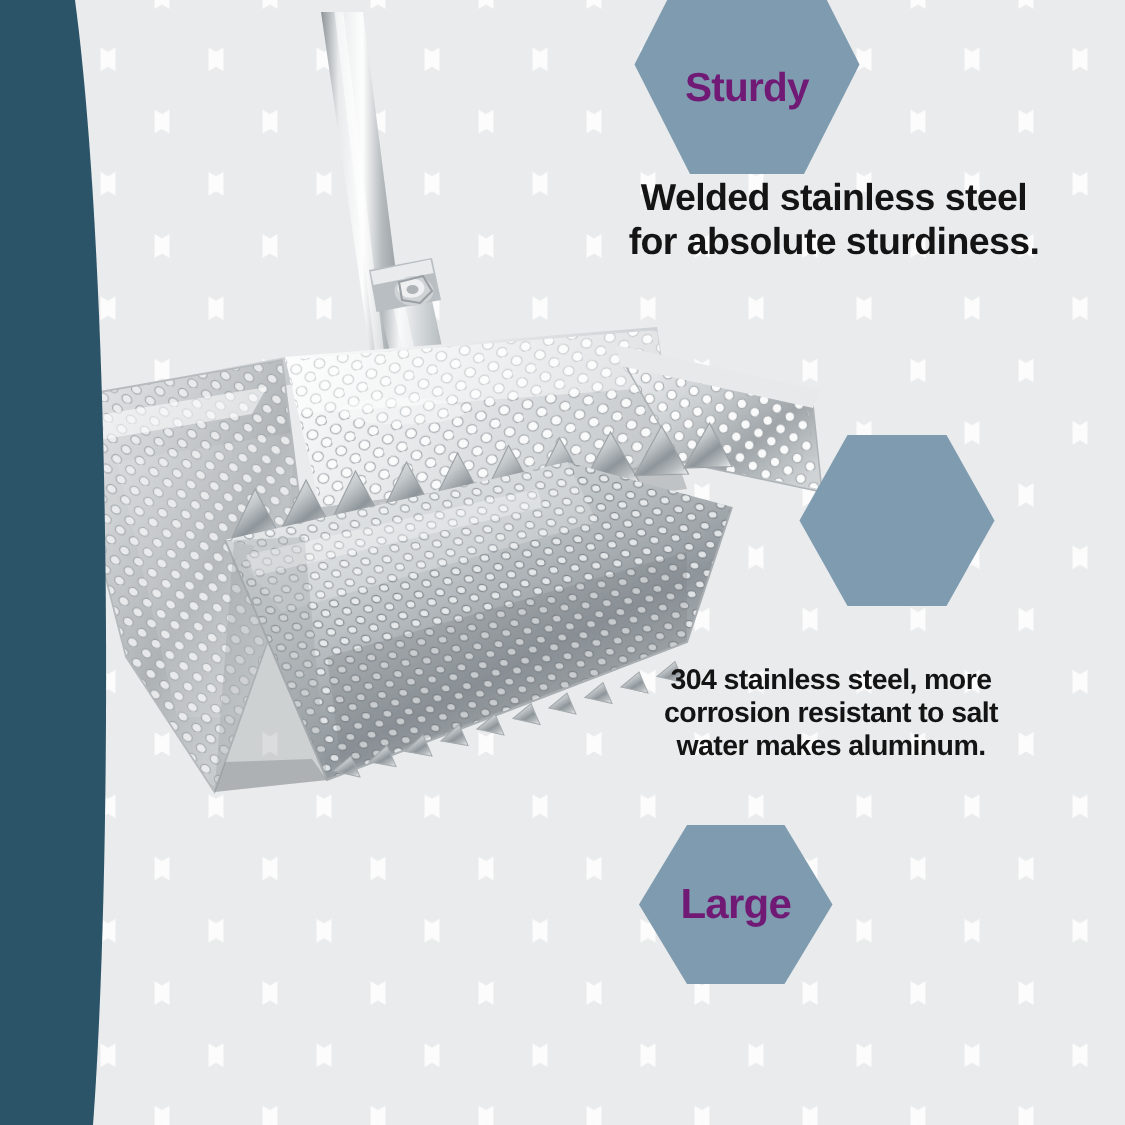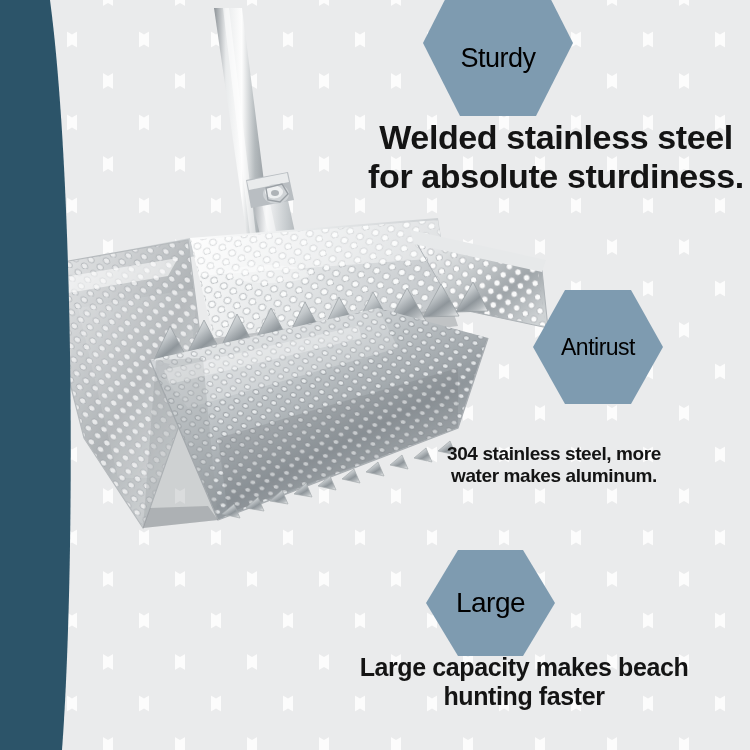--- a/index.html
+++ b/index.html
@@ -52,22 +52,22 @@
     align-items:center;
     justify-content:center;
   }
   .hex-badge .hex-shape{
     position:absolute; inset:0;
   }
   .hex-badge .hex-shape svg{ display:block; width:100%; height:100%; }
   .hex-label{
     position:relative;
     z-index:2;
-    font-weight:normal;
-    color:#000000;
+    font-weight:bold;
+    color:#701a75;
     letter-spacing:-0.5px;
     white-space:nowrap;
   }
 
   #badge-sturdy{
     left:422px; top:-32px;
     width:152px; height:150px;
   }
   #badge-sturdy .hex-label{ font-size:27px; margin-top:30px; }
 
@@ -89,21 +89,21 @@
     z-index:5;
     color:#141414;
     font-weight:bold;
     text-align:center;
     line-height:1.16;
     letter-spacing:-0.4px;
   }
   #text-sturdy{
     left:362px; top:118px;
     width:388px;
-    font-size:34px;
+    font-size:25px;
   }
   #text-antirust{
     left:358px; top:443px;
     width:392px;
     font-size:19px;
   }
   #text-large{
     left:300px; top:653px;
     width:448px;
     font-size:25px;
@@ -318,46 +318,42 @@
     </span>
     <span class="hex-label">Sturdy</span>
   </div>
 
   <div class="hex-badge" id="badge-antirust">
     <span class="hex-shape">
       <svg viewBox="0 0 134 118" preserveAspectRatio="none" xmlns="http://www.w3.org/2000/svg">
         <polygon points="34,2 100,2 132,59 100,116 34,116 2,59" fill="#7e9bb0"></polygon>
       </svg>
     </span>
-    <span class="hex-label">Antirust</span>
   </div>
 
   <div class="hex-badge" id="badge-large">
     <span class="hex-shape">
       <svg viewBox="0 0 133 110" preserveAspectRatio="none" xmlns="http://www.w3.org/2000/svg">
         <polygon points="34,2 99,2 131,55 99,108 34,108 2,55" fill="#7e9bb0"></polygon>
       </svg>
     </span>
     <span class="hex-label">Large</span>
   </div>
 
   <div class="feature-text" id="text-sturdy">
     <span class="line">Welded stainless steel</span>
     <span class="line">for absolute sturdiness.</span>
   </div>
 
   <div class="feature-text" id="text-antirust">
     <span class="line">304 stainless steel, more</span>
+    <span class="line">corrosion resistant to salt</span>
     <span class="line">water makes aluminum.</span>
   </div>
 
-  <div class="feature-text" id="text-large">
-    <span class="line">Large capacity makes beach</span>
-    <span class="line">hunting faster</span>
-  </div>
 
   <div class="left-band">
     <svg viewBox="0 0 120 750" preserveAspectRatio="none" xmlns="http://www.w3.org/2000/svg">
       <path d="M0,0 L50,0 C74,180 76,560 62,750 L0,750 Z" fill="#2c5469"></path>
     </svg>
   </div>
 
 </div>
 
 </body></html>

